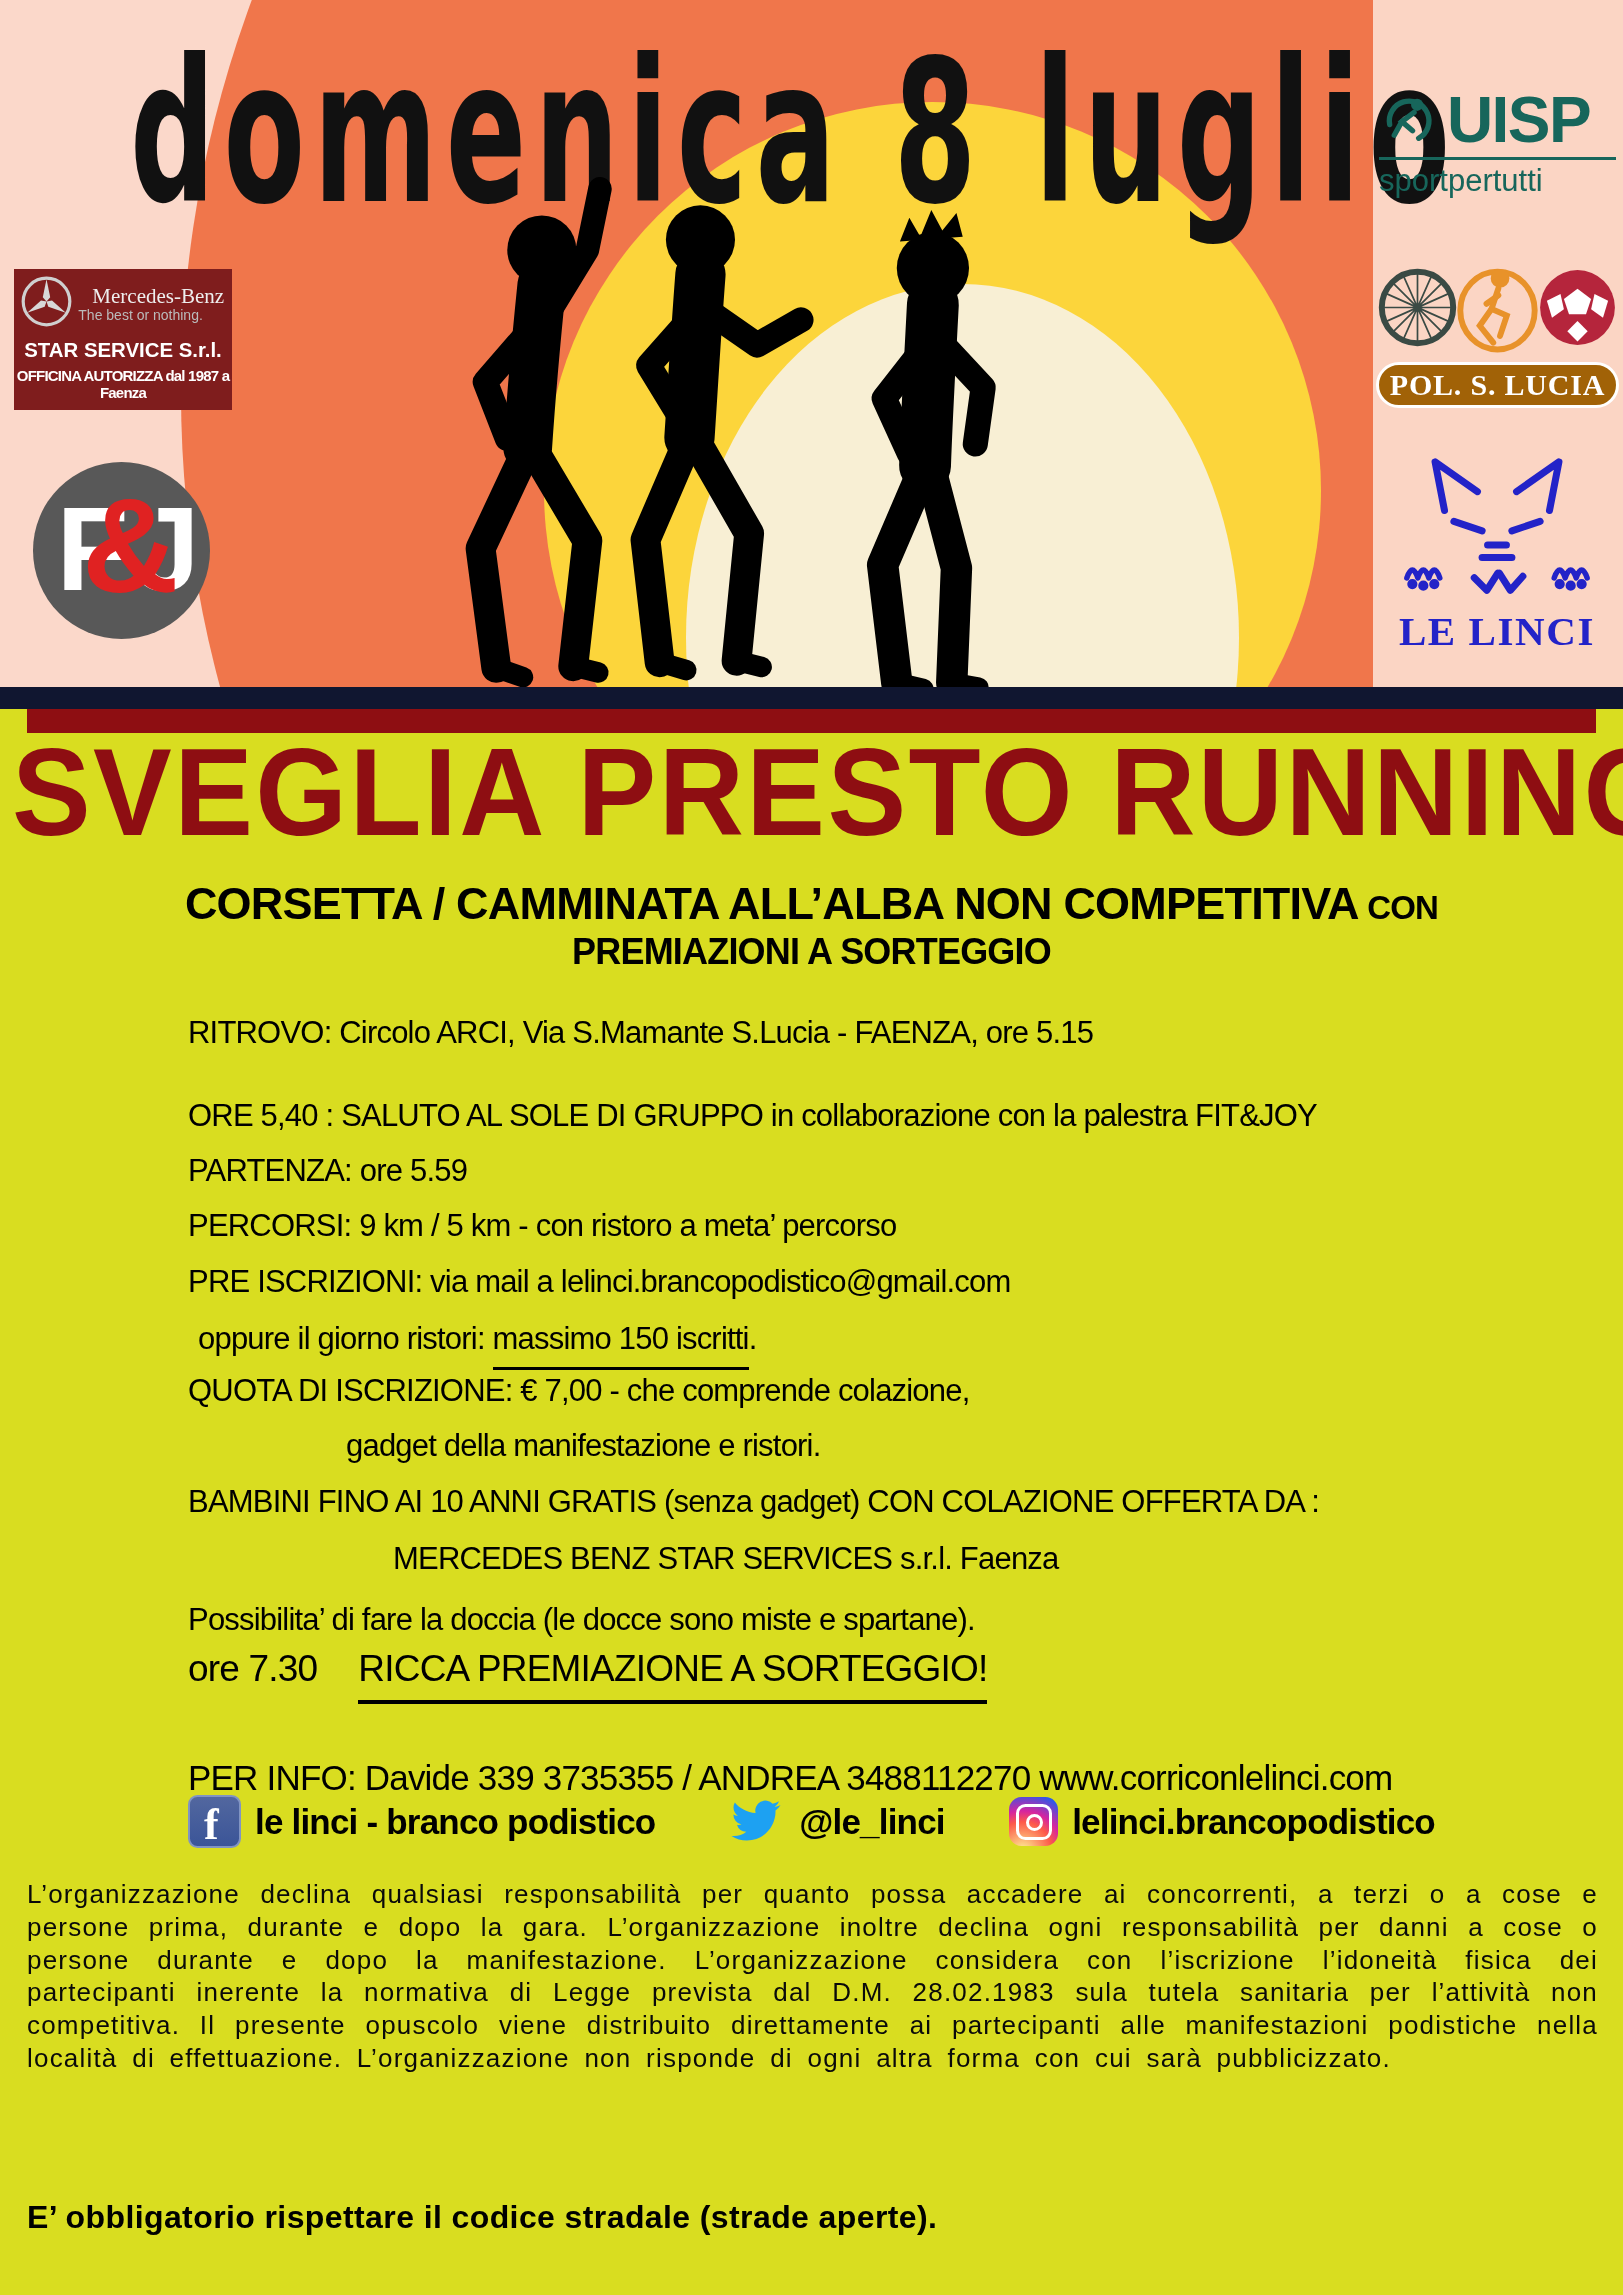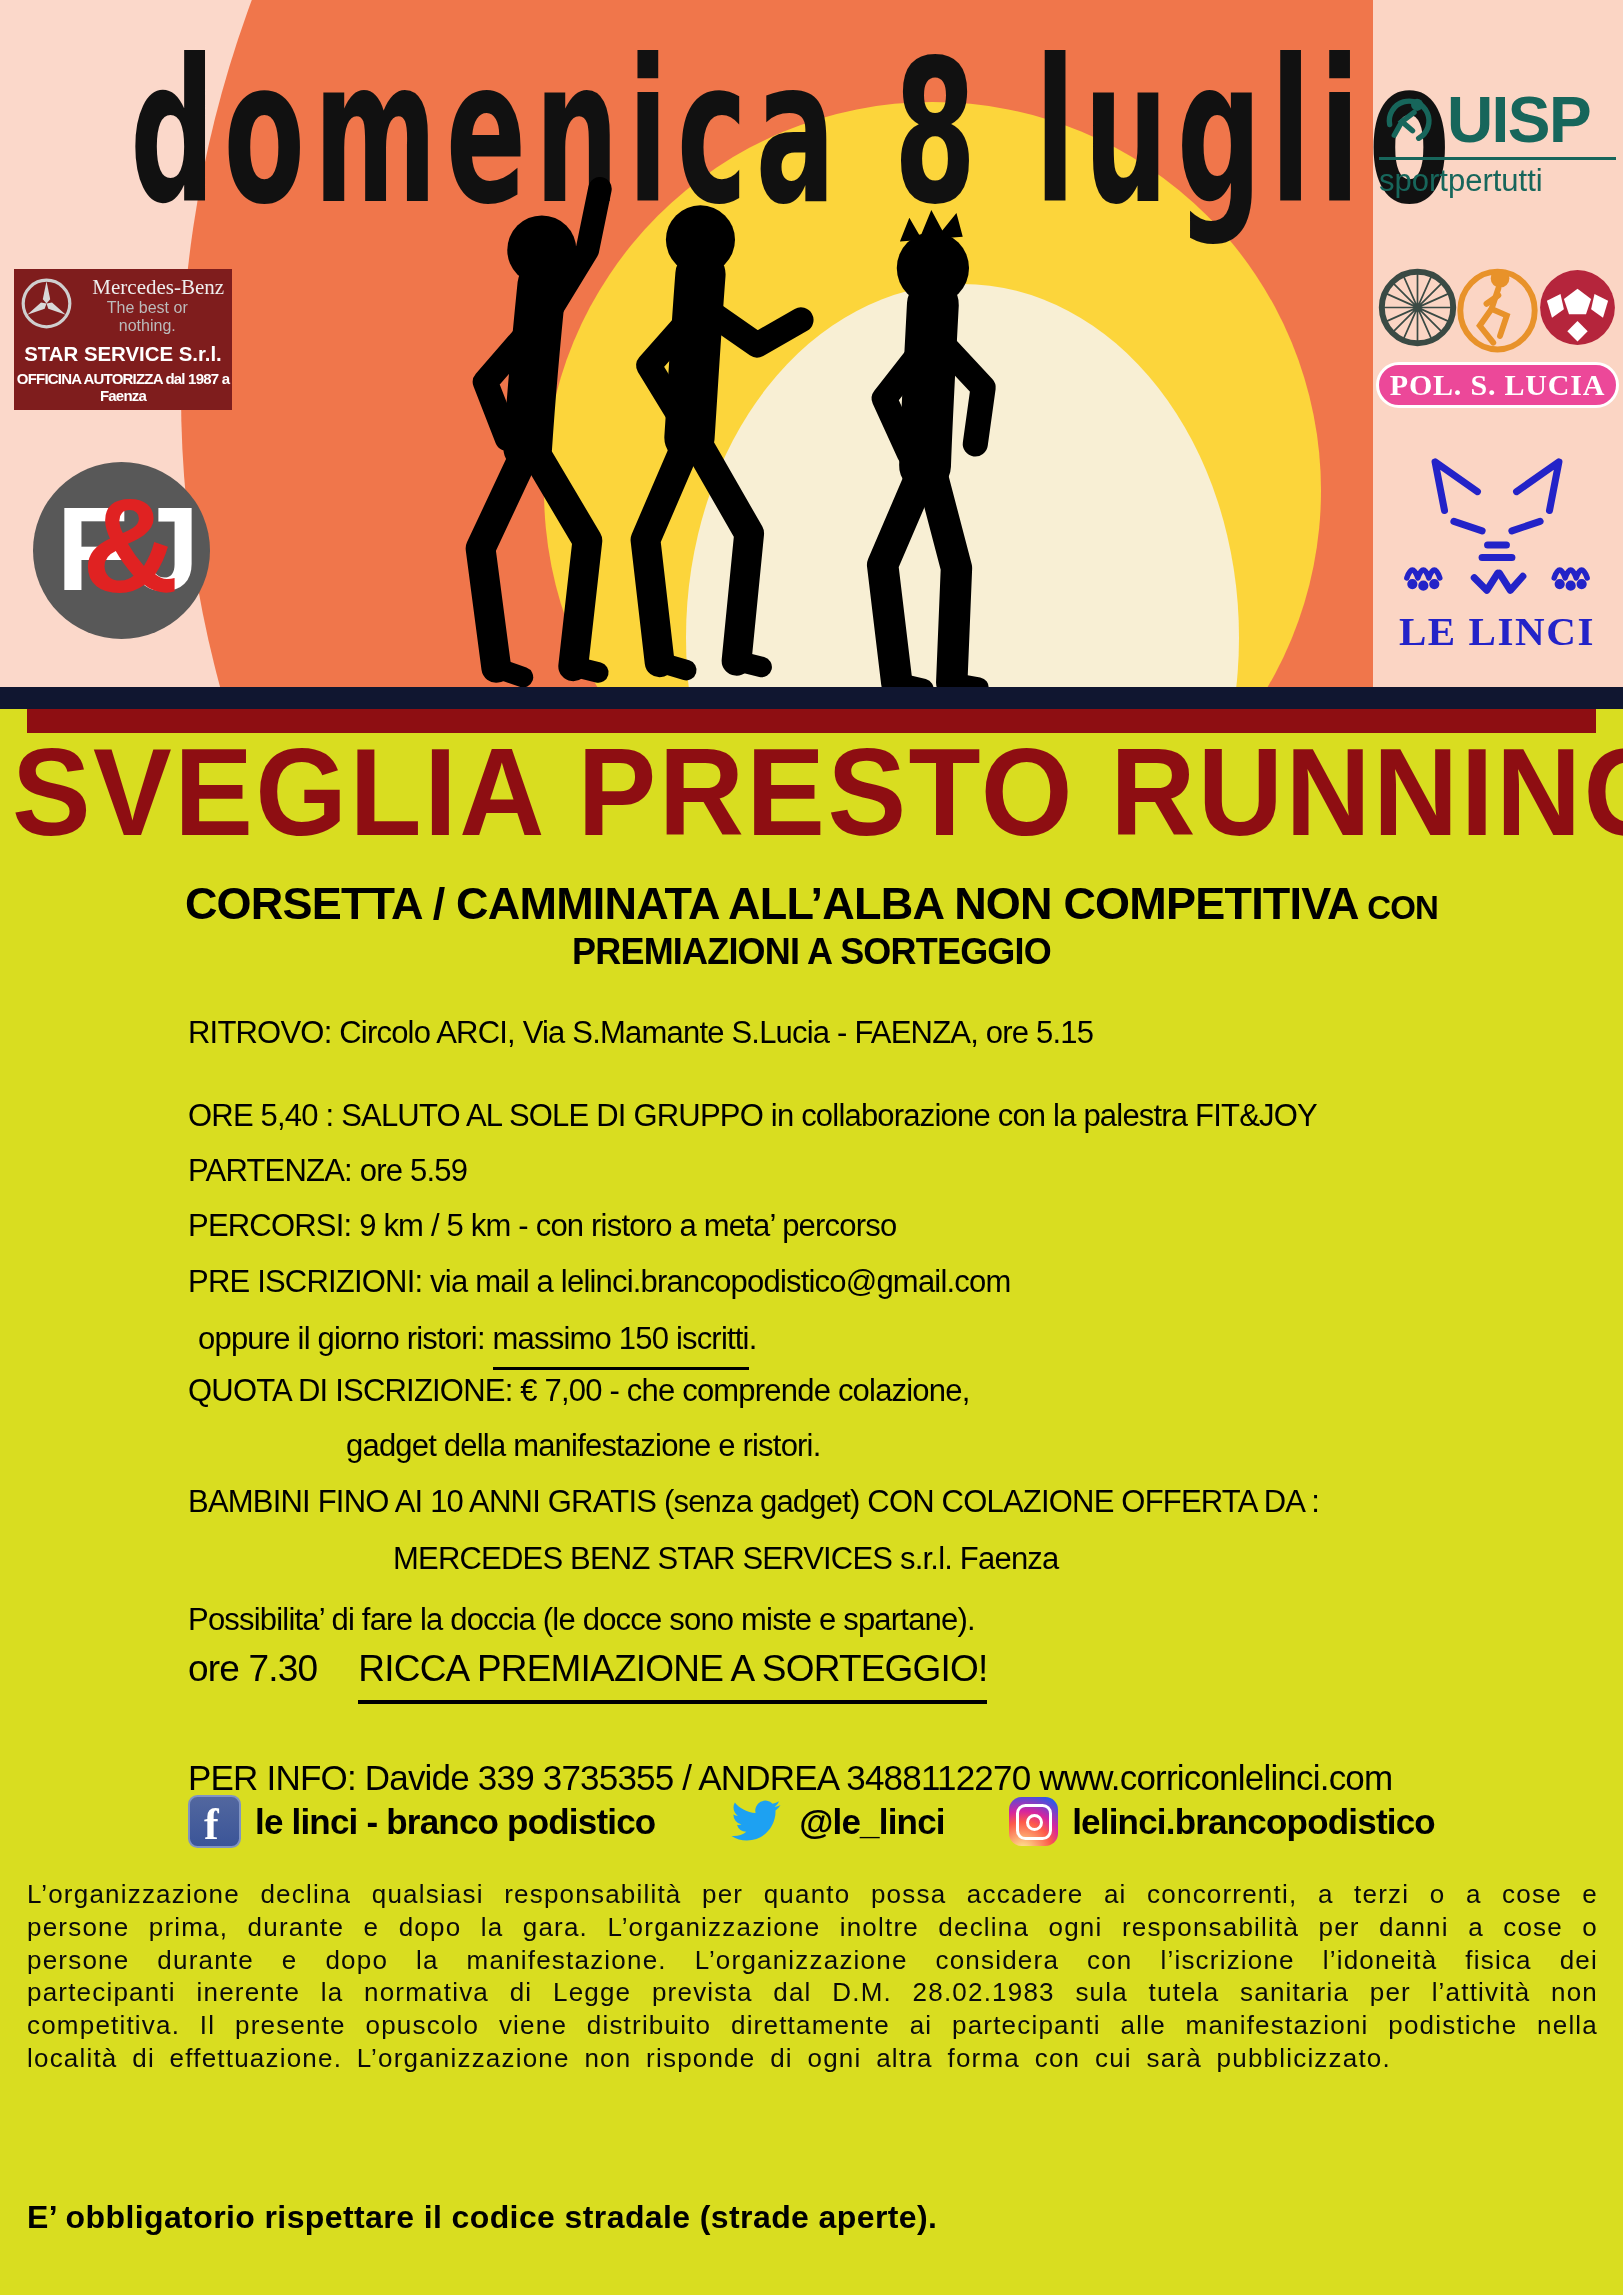--- a/index.html
+++ b/index.html
@@ -19,39 +19,39 @@
     transform:scaleX(0.60);transform-origin:top left;
     font-family:"DejaVu Sans",sans-serif;
   }
   .runners-svg{position:absolute;left:424px;top:177px;width:644px;height:512px;}
   
   .mercedes-box{position:absolute;left:14px;top:269px;width:218px;height:141px;background:#7f1d1d;
     color:#fff;overflow:hidden;}
   .mb-row{display:flex;align-items:center;padding:6.3px 7.9px 0 6.3px;}
   .mb-star{flex:0 0 58px;}
   .mb-wordmark{flex:1;text-align:right;font-family:"Liberation Serif",serif;font-size:21px;color:#eee;}
-  .mb-tagline{text-align:center;font-size:16px;color:#bbb;padding-right:7.9px;margin-top:-1.6px;}
+  .mb-tagline{text-align:left;font-size:14px;color:#bbb;padding-right:7.9px;margin-top:-1.6px;}
   .mb-company{text-align:center;font-size:20.4px;font-weight:bold;margin-top:7.9px;letter-spacing:0px;}
   .mb-note{text-align:center;font-size:15px;font-weight:bold;margin-top:4.7px;letter-spacing:-0.8px;}
   
   .fj-logo{position:absolute;left:33px;top:462px;width:177px;height:177px;border-radius:50%;background:#585858;}
   .fj-f,.fj-j{position:absolute;font-weight:900;font-size:118px;color:#fff;line-height:1;}
   .fj-f{left:23.6px;top:28px;}
   .fj-j{left:101px;top:28px;}
   .fj-amp{position:absolute;left:49px;top:17.3px;font-weight:900;font-size:134px;color:#E02222;line-height:1;z-index:2;}
   
   .uisp-logo{position:absolute;left:1379px;top:88px;width:237px;}
   .uisp-row{display:flex;align-items:center;gap:7px;}
   .uisp-name{font-size:64px;font-weight:900;color:#17665B;letter-spacing:-1.6px;line-height:1;}
   .uisp-rule{height:3.1px;background:#17665B;margin:4.7px 0 3.1px 0;}
   .uisp-tagline{font-size:31px;color:#17665B;letter-spacing:0px;font-weight:normal;}
   
   .pol-logo{position:absolute;left:1376px;top:258px;width:243px;}
   .pol-icons{display:flex;align-items:center;justify-content:center;height:102px;}
-  .pol-banner{margin-top:1.6px;background:#ec4899;border:3.1px solid #fff;border-radius:23.6px;
+  .pol-banner{margin-top:1.6px;background:#a16207;border:3.1px solid #fff;border-radius:23.6px;
     color:#fff;text-align:center;font-family:"Liberation Serif",serif;font-size:30px;
     font-weight:bold;padding:3.1px 0;letter-spacing:0.8px;}
   
   .linci-logo{position:absolute;left:1373px;top:454px;width:248px;text-align:center;}
   .linci-name{margin-top:4.7px;font-family:"Liberation Serif",serif;font-weight:bold;
     font-size:41px;color:#2323C8;letter-spacing:1.6px;}
   
   .navy-bar{position:absolute;left:0;top:687px;width:1623px;height:22px;background:#101630;}
   .title-red-bar{position:absolute;left:27px;top:709px;width:1569px;height:23.6px;background:#8E0E12;}
   .event-title{position:absolute;left:0;top:719px;width:1623px;text-align:center;padding-left:12px;}

